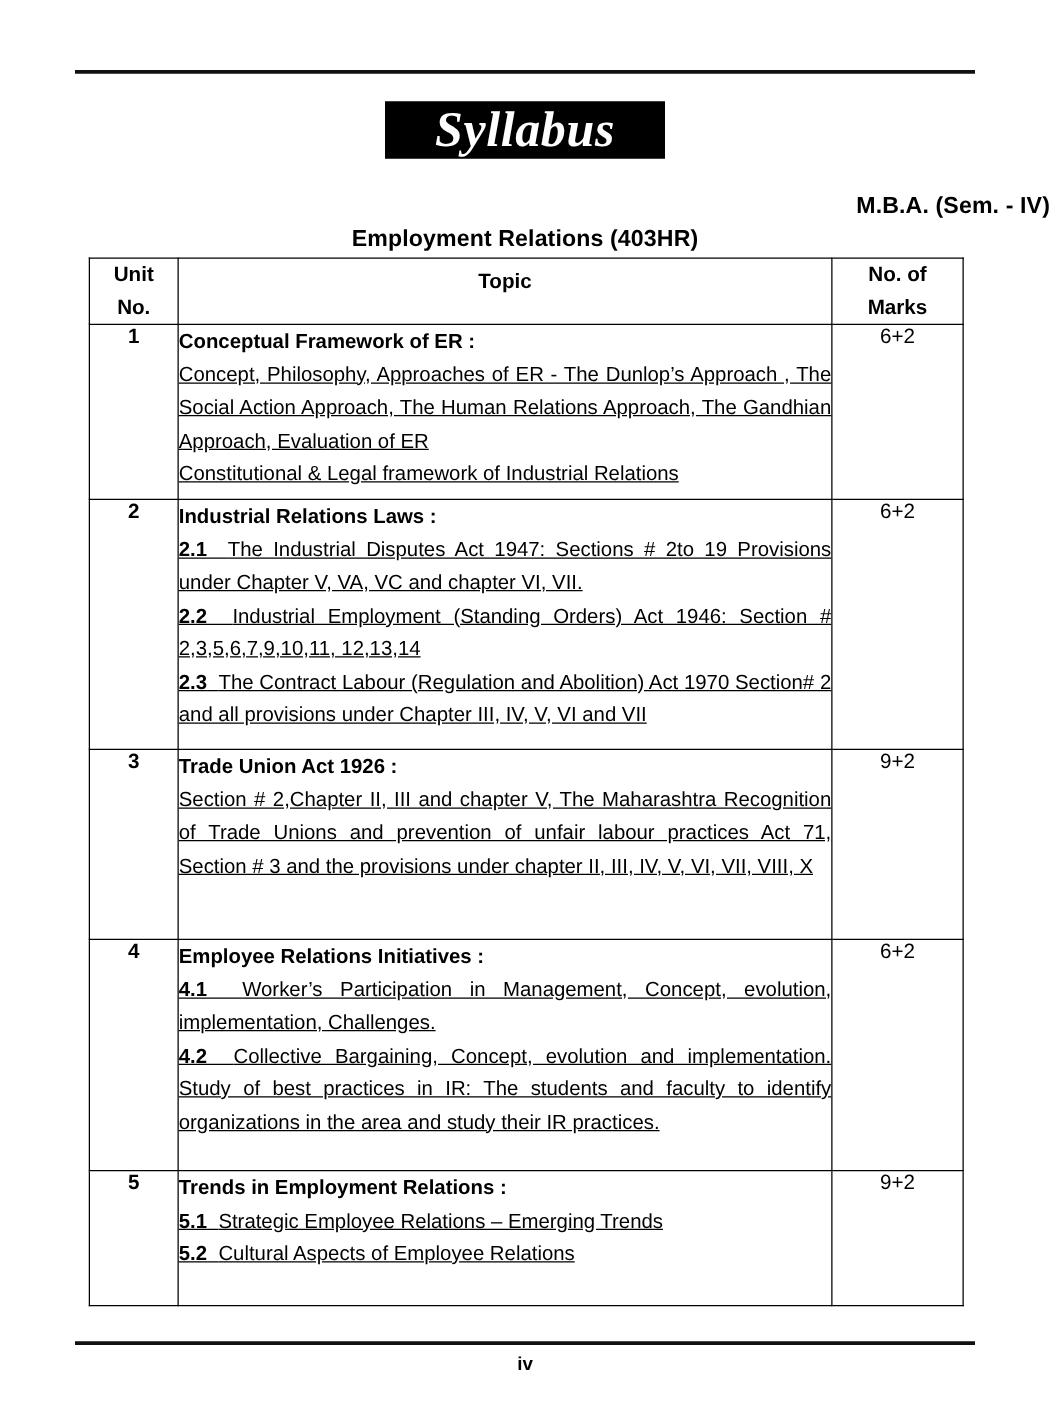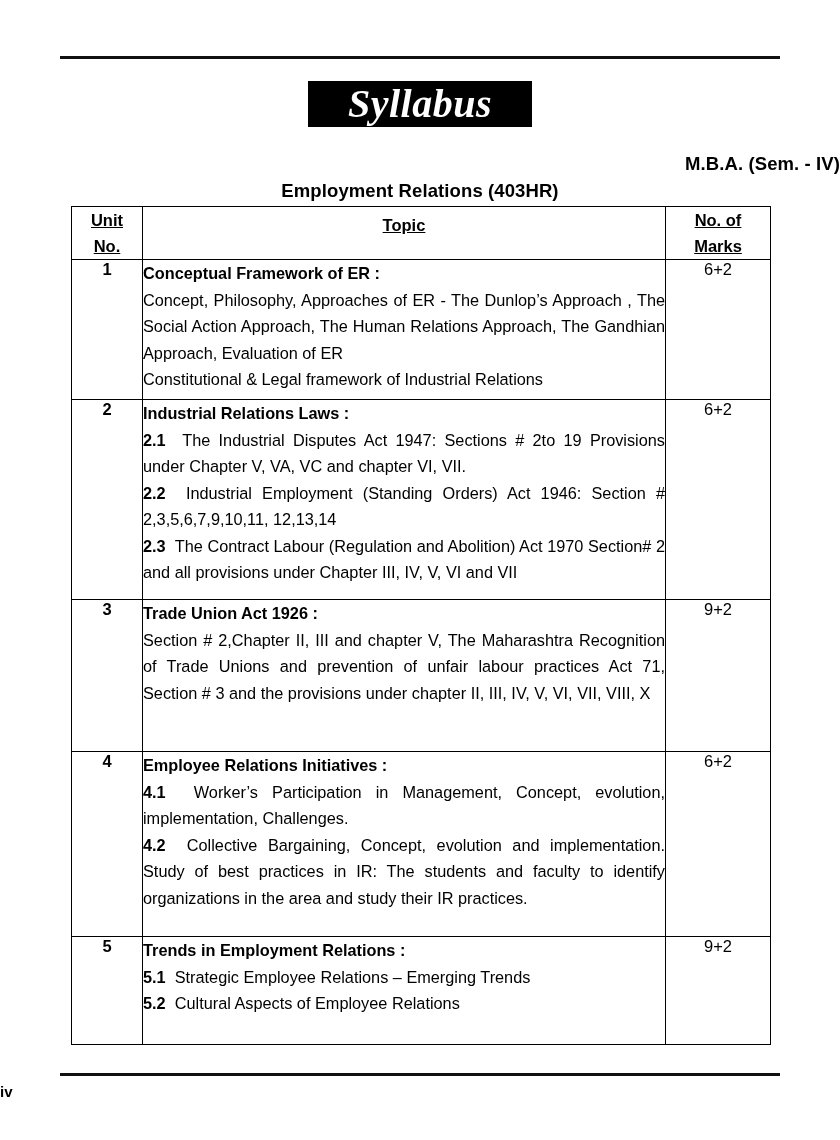--- a/index.html
+++ b/index.html
@@ -88,21 +88,20 @@
   .col-marks  { width: 105px; }
 
   
   th.hd {
     text-align: center;
     font-weight: bold;
     font-size: 16.5px;
     line-height: 26px;
     padding: 5px 2px 6px 2px;
     vertical-align: top;
-    text-decoration: underline;
   }
   th.hd .two-line span { display: block; }
   th.hd.topic {
     vertical-align: top;
     padding-top: 5px;
   }
 
   
   td.unit {
     text-align: center;
@@ -122,20 +121,21 @@
     line-height: 26.5px;
     margin-left: 22px;
   }
 
   td.topic .title {
     font-weight: bold;
     display: block;
   }
   td.topic p {
     margin: 0;
+    text-decoration: underline;
   }
   td.topic p.just {
     text-align: justify;
     text-align-last: left;
   }
   td.topic .num {
     font-weight: bold;
   }
 
   
@@ -152,21 +152,21 @@
     top: 1073px;
     width: 720px;
     height: 0;
     border-top: 3px solid #111111;
   }
   .folio {
     position: absolute;
     left: 0;
     top: 1083px;
     width: 840px;
-    text-align: left;
+    text-align: center;
     font-weight: bold;
     font-size: 15px;
   }
 </style>
 </head>
 <body>
 
 <div class="page">
 
   <div class="top-rule"></div>

